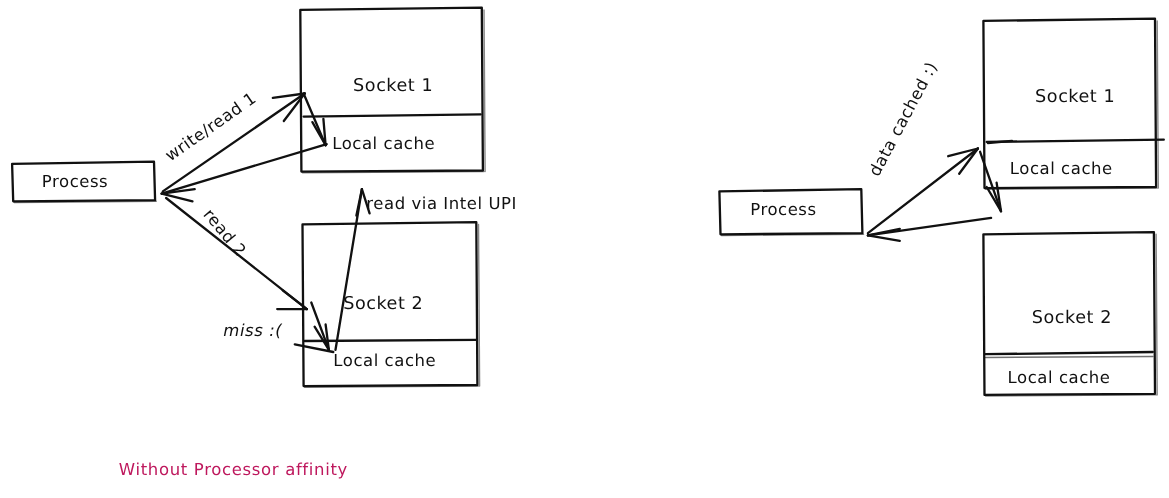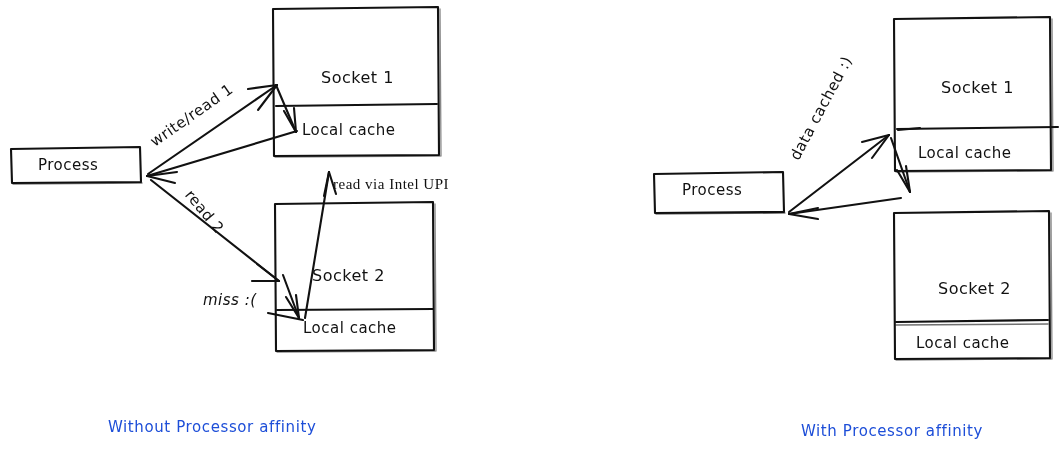--- a/index.html
+++ b/index.html
@@ -32,21 +32,21 @@
     white-space: nowrap;
     letter-spacing: 0.5px;
   }
   .lbl.big {
     font-size: 16px;
   }
   .caption {
     position: absolute;
     font-family: "DejaVu Sans", sans-serif;
     font-size: 15px;
-    color: #1d4ed8;
+    color: #be185d;
     white-space: nowrap;
     letter-spacing: 0.6px;
   }
   .rot-write { transform: rotate(-35deg); transform-origin: 0 50%; }
   .rot-read2 { transform: rotate(50deg); transform-origin: 0 50%; }
   .rot-cached { transform: rotate(-62deg); transform-origin: 0 50%; }
 </style>
 </head>
 <body>
 
@@ -164,33 +164,32 @@
   <div class="lbl" style="left:302px; top:121px;">Local cache</div>
 
   <div class="lbl big" style="left:312px; top:266px;">Socket 2</div>
 
   <div class="lbl" style="left:303px; top:319px;">Local cache</div>
 
   <div class="lbl rot-write" style="left:152px; top:134px;">write/read 1</div>
 
   <div class="lbl rot-read2" style="left:188px; top:183px;">read 2</div>
 
-  <div class="lbl" style="left:333px; top:176px;font-family:Liberation Serif, serif;">read via Intel UPI</div>
+  <div class="lbl" style="left:333px; top:176px;">read via Intel UPI</div>
 
   <div class="lbl" style="left:203px; top:291px;font-style:italic;">miss :(</div>
 
   <div class="lbl" style="left:682px; top:181px;">Process</div>
 
   <div class="lbl big" style="left:941px; top:78px;">Socket 1</div>
 
   <div class="lbl" style="left:918px; top:144px;">Local cache</div>
 
   <div class="lbl big" style="left:938px; top:279px;">Socket 2</div>
 
   <div class="lbl" style="left:916px; top:334px;">Local cache</div>
 
   <div class="lbl rot-cached" style="left:794px; top:150px;">data cached :)</div>
 
   <div class="caption" style="left:108px; top:418px;">Without Processor affinity</div>
 
-  <div class="caption" style="left:801px; top:422px;">With Processor affinity</div>
 
 </div>
 
 </body></html>

